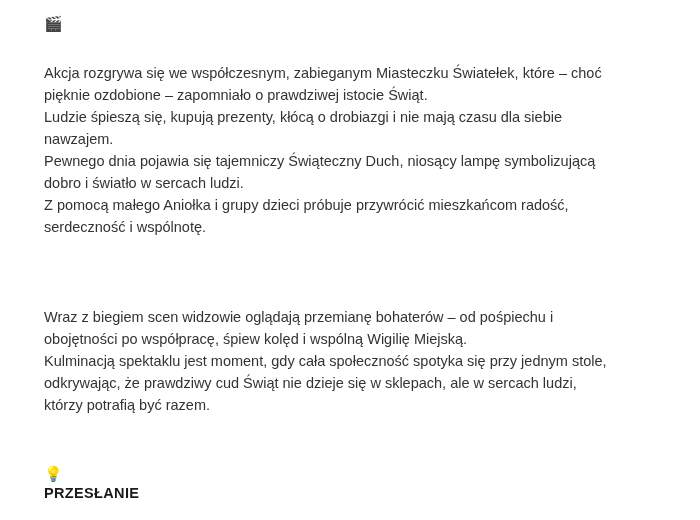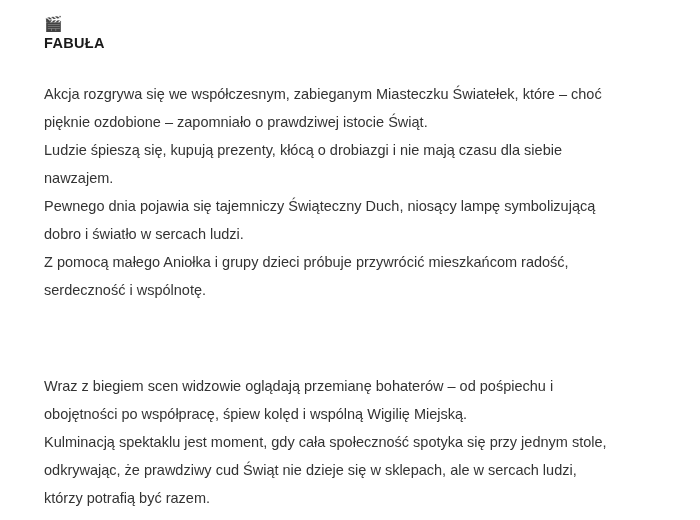--- a/index.html
+++ b/index.html
@@ -37,58 +37,58 @@
     color: #1a1a1a;
     line-height: 18px;
     margin: 0;
     padding: 0;
   }
   .block-gap-after-heading {
     height: 28px;
   }
   .para {
     font-size: 14.5px;
-    line-height: 28px;
+    line-height: 22px;
     color: #333333;
     margin: 0;
     max-width: 575px;
   }
   .para-gap {
     height: 22px;
   }
   .section-gap {
     height: 48px;
   }
 </style>
 </head>
 <body>
 
 <div class="page">
 
   <div>
     <span class="section-emoji">🎬</span>
-    <div class="section-heading">FABUŁA</div>
 
     <div class="block-gap-after-heading"></div>
 
     <p class="para" style="white-space: pre-line;">Akcja rozgrywa się we współczesnym, zabieganym Miasteczku Światełek, które – choć pięknie ozdobione – zapomniało o prawdziwej istocie Świąt.
 Ludzie śpieszą się, kupują prezenty, kłócą o drobiazgi i nie mają czasu dla siebie nawzajem.
 Pewnego dnia pojawia się tajemniczy Świąteczny Duch, niosący lampę symbolizującą dobro i światło w sercach ludzi.
 Z pomocą małego Aniołka i grupy dzieci próbuje przywrócić mieszkańcom radość, serdeczność i wspólnotę.</p>
 
     <div class="para-gap"></div>
 
     <p class="para" style="white-space: pre-line; margin-top: 46px;">Wraz z biegiem scen widzowie oglądają przemianę bohaterów – od pośpiechu i obojętności po współpracę, śpiew kolęd i wspólną Wigilię Miejską.
 Kulminacją spektaklu jest moment, gdy cała społeczność spotyka się przy jednym stole, odkrywając, że prawdziwy cud Świąt nie dzieje się w sklepach, ale w sercach ludzi, którzy potrafią być razem.</p>
   </div>
 
   <div class="section-gap"></div>
 
   <div>
     <span class="section-emoji">💡</span>
+    <div class="section-heading">PRZESŁANIE</div>
 
     <div class="block-gap-after-heading"></div>
 
     <p class="para">Scenariusz uczy, że:</p>
 
   </div>
 
 </div>
 
 </body></html>

